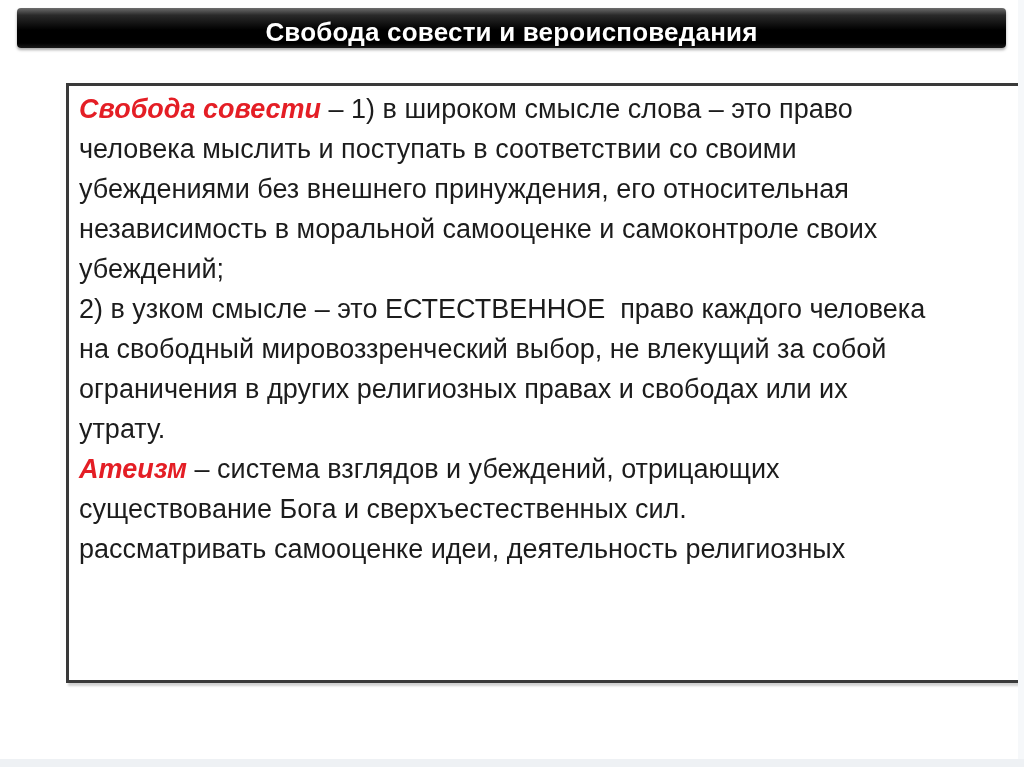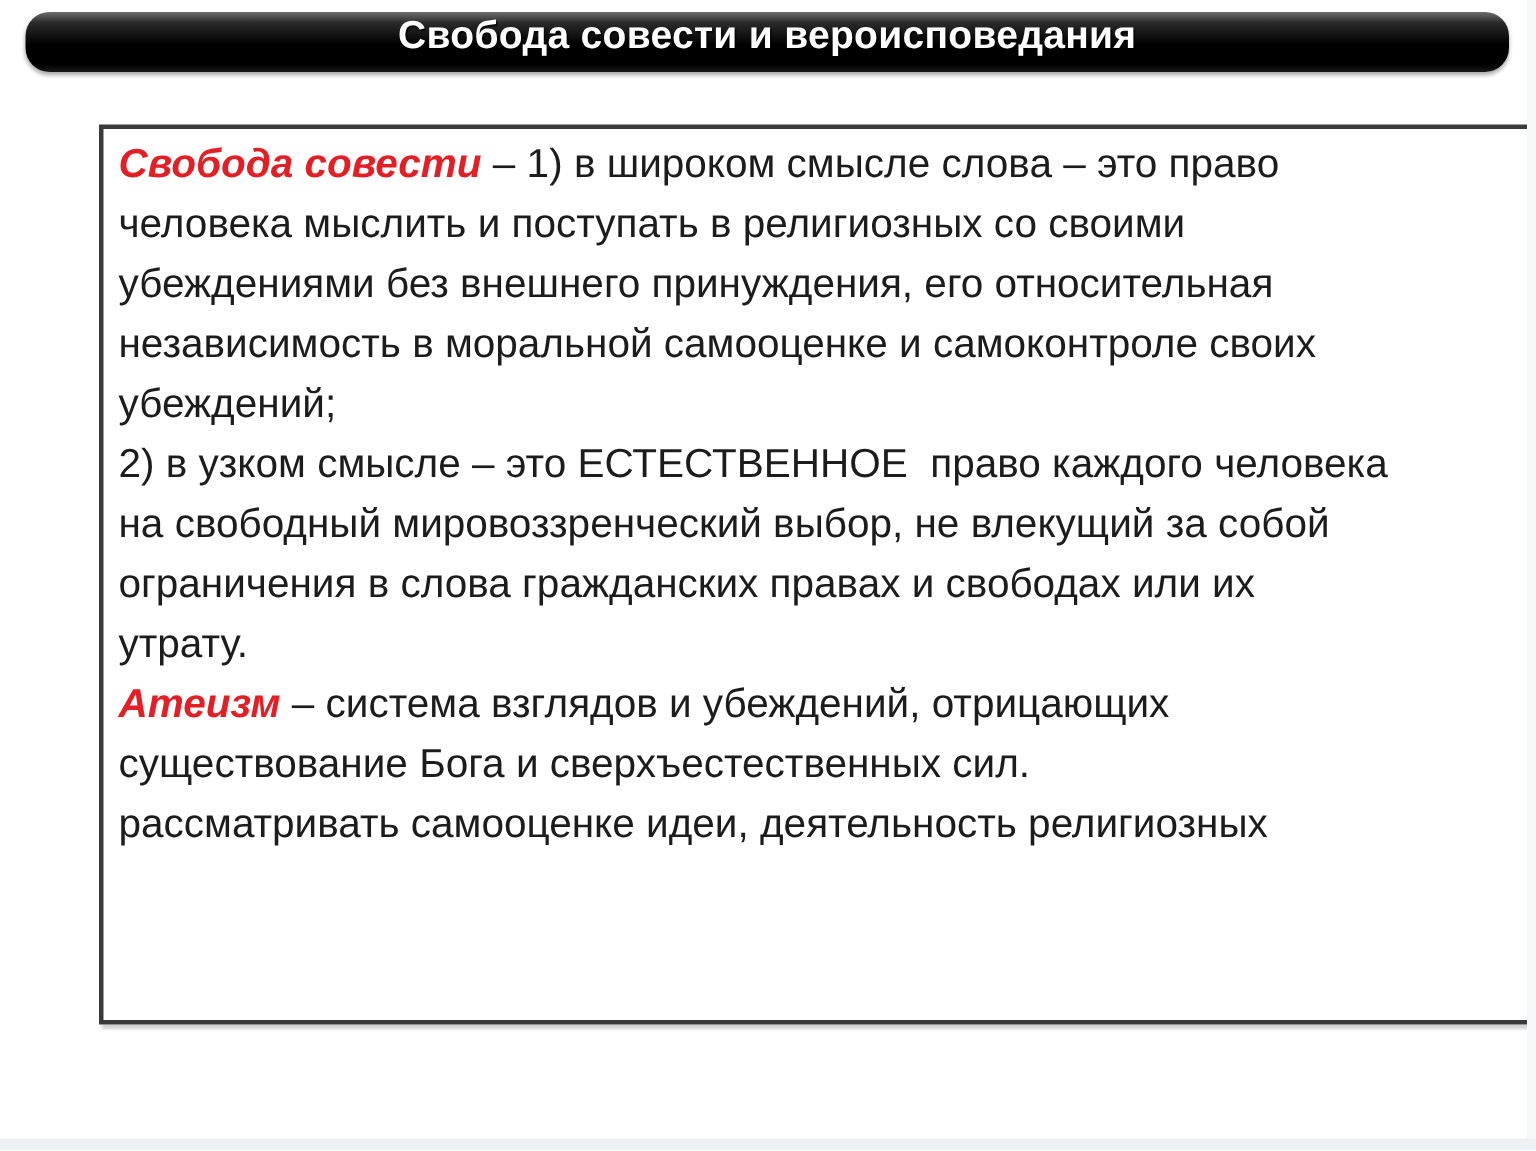--- a/index.html
+++ b/index.html
@@ -28,25 +28,25 @@
     width: 6px;
     background: #f6f8fa;
   }
   
   .title-bar {
     position: absolute;
     left: 17px;
     top: 8px;
     width: 989px;
     height: 40px;
-    border-radius: 16px;
+    border-radius: 4px;
     background: linear-gradient(180deg, #6d6d6d 0%, #2a2a2a 18%, #000000 55%, #000000 88%, #1a1a1a 100%);
     box-shadow: 0 2px 3px rgba(0,0,0,0.35);
     display: flex;
-    align-items: flex-start;
+    align-items: flex-end;
     justify-content: center;
   }
   .title-bar .title-text {
     color: var(--title-color, #ffffff);
     font-size: 26px;
     font-weight: bold;
     letter-spacing: 0.2px;
     text-shadow: 1px 1px 1px rgba(0,0,0,0.8);
     white-space: pre;
   }
@@ -85,27 +85,27 @@
 
 <div id="slide" style="--page-bg: #ffffff; --edge-color: #eef1f4; --title-color: #ffffff; --box-bg: #ffffff; --box-border: #3a3a3a; --term-color: #e41e25; --body-color: #1c1c1c;">
 
   <div class="title-bar">
     <span class="title-text">Свобода совести и вероисповедания</span>
   </div>
 
   <div class="content-box">
     <div class="text-block" id="text-block">
         <div class="line"><span class="term">Свобода совести</span><span class="normal"> – 1) в широком смысле слова – это право</span></div>
-        <div class="line"><span class="normal">человека мыслить и поступать в религиозных со своими</span></div>
+        <div class="line"><span class="normal">человека мыслить и поступать в соответствии со своими</span></div>
         <div class="line"><span class="normal">убеждениями без внешнего принуждения, его относительная</span></div>
         <div class="line"><span class="normal">независимость в моральной самооценке и самоконтроле своих</span></div>
         <div class="line"><span class="normal">убеждений;</span></div>
         <div class="line"><span class="normal">2) в узком смысле – это ЕСТЕСТВЕННОЕ  право каждого человека</span></div>
         <div class="line"><span class="normal">на свободный мировоззренческий выбор, не влекущий за собой</span></div>
-        <div class="line"><span class="normal">ограничения в слова гражданских правах и свободах или их</span></div>
+        <div class="line"><span class="normal">ограничения в других религиозных правах и свободах или их</span></div>
         <div class="line"><span class="normal">утрату.</span></div>
         <div class="line"><span class="term">Атеизм</span><span class="normal"> – система взглядов и убеждений, отрицающих</span></div>
         <div class="line"><span class="normal">существование Бога и сверхъестественных сил.</span></div>
         <div class="line"><span class="normal">рассматривать самооценке идеи, деятельность религиозных</span></div>
       </div>
   </div>
 
   <div class="edge-right"></div>
   <div class="edge-bottom"></div>
 

